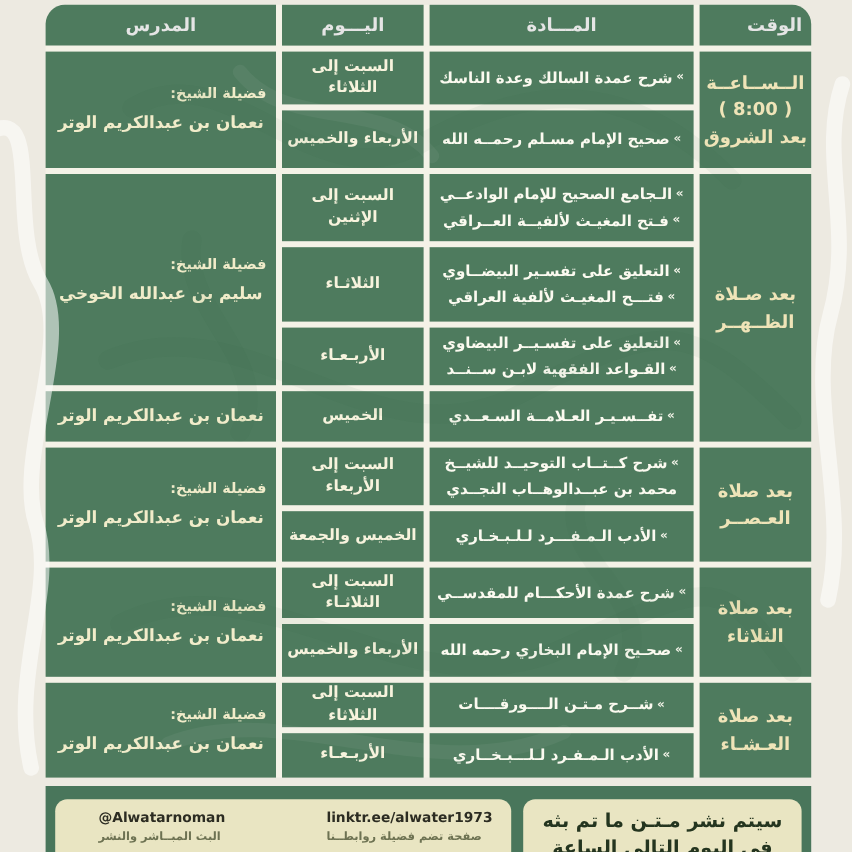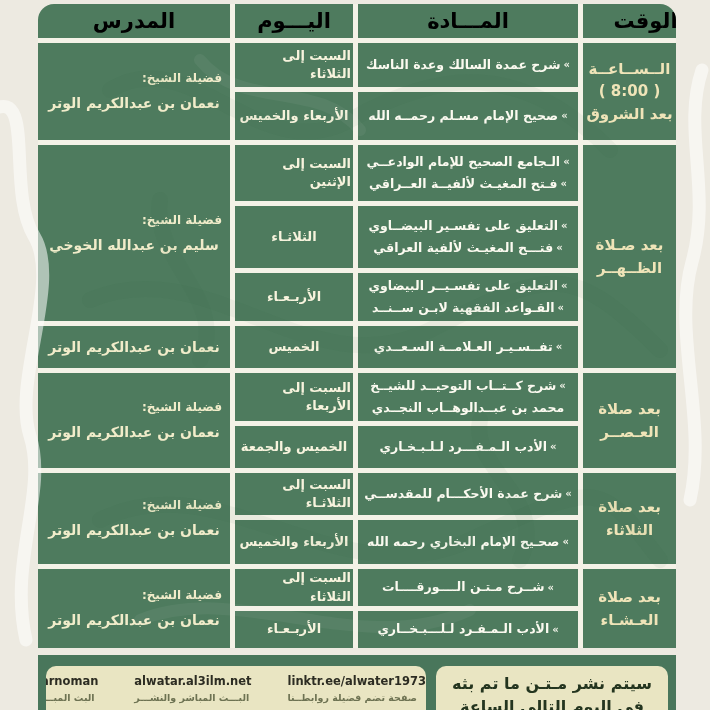--- a/index.html
+++ b/index.html
@@ -17,25 +17,25 @@
     grid-template-rows:34px 44px 48px 56px 62px 48px 42px 48px 42px 42px 44px 37px 37px;
     gap:5px;
     background:#f4f2e7;
     border-top-left-radius:18px;border-top-right-radius:18px;
   }
   .c{
     background:#4e7b5e;position:relative;
     display:flex;flex-direction:column;align-items:center;justify-content:center;
     text-align:center;font-weight:bold;overflow:hidden;
   }
-  .hdr{font-size:21px;color:#000000;letter-spacing:.5px;}
+  .hdr{font-size:15px;color:#e5e5e5;letter-spacing:.5px;}
   .tr-corner{border-top-right-radius:16px;padding-left:32px;}
   .tl-corner{border-top-left-radius:16px;}
   .time{color:#efe4b8;font-size:15px;line-height:1.5;padding:2px;}
-  .day{color:#f7f3dd;font-size:13px;line-height:1.4;padding:0 2px;text-align:right;}
+  .day{color:#f7f3dd;font-size:13px;line-height:1.4;padding:0 2px;}
   .subj{color:#fbfaf0;font-size:12.5px;gap:5px;padding:3px 6px;}
   .subj .line{display:flex;align-items:center;justify-content:center;width:100%;line-height:1.35;}
   .bullet{direction:ltr;unicode-bidi:bidi-override;font-size:10px;margin-left:3px;opacity:.95;}
   .teach{color:#f1ecca;font-size:13.5px;line-height:1.5;gap:6px;padding:4px 8px;}
   .teach .pfx{align-self:flex-start;font-size:12px;}
   .teach .nm{font-size:14px;}
   .ltr{direction:ltr;unicode-bidi:isolate;}
   
   .r1{grid-row:2/3}.r2{grid-row:3/4}.r3{grid-row:4/5}.r4{grid-row:5/6}.r5{grid-row:6/7}
   .r6{grid-row:7/8}.r7{grid-row:8/9}.r8{grid-row:9/10}.r9{grid-row:10/11}.r10{grid-row:11/12}
@@ -239,21 +239,17 @@
   <div class="box box-note">
     <span>سيتم نشر مـتـن ما تم بثه</span>
     <span>في اليوم التالي الساعة</span>
   </div>
   <div class="box box-links">
     <div class="linkcol">
       <span class="handle">linktr.ee/alwater1973</span>
       <span class="caption">صفحة تضم فضيلة روابطــنا</span>
     </div>
     <div class="linkcol">
-      <span class="handle">alwatar.al3ilm.net</span>
-      <span class="caption">البـــث المباشر والنشـــر</span>
-    </div>
-    <div class="linkcol">
       <span class="handle">@Alwatarnoman</span>
       <span class="caption">البث المبــاشر والنشر</span>
     </div>
   </div>
 </div>
 
 </body></html>

